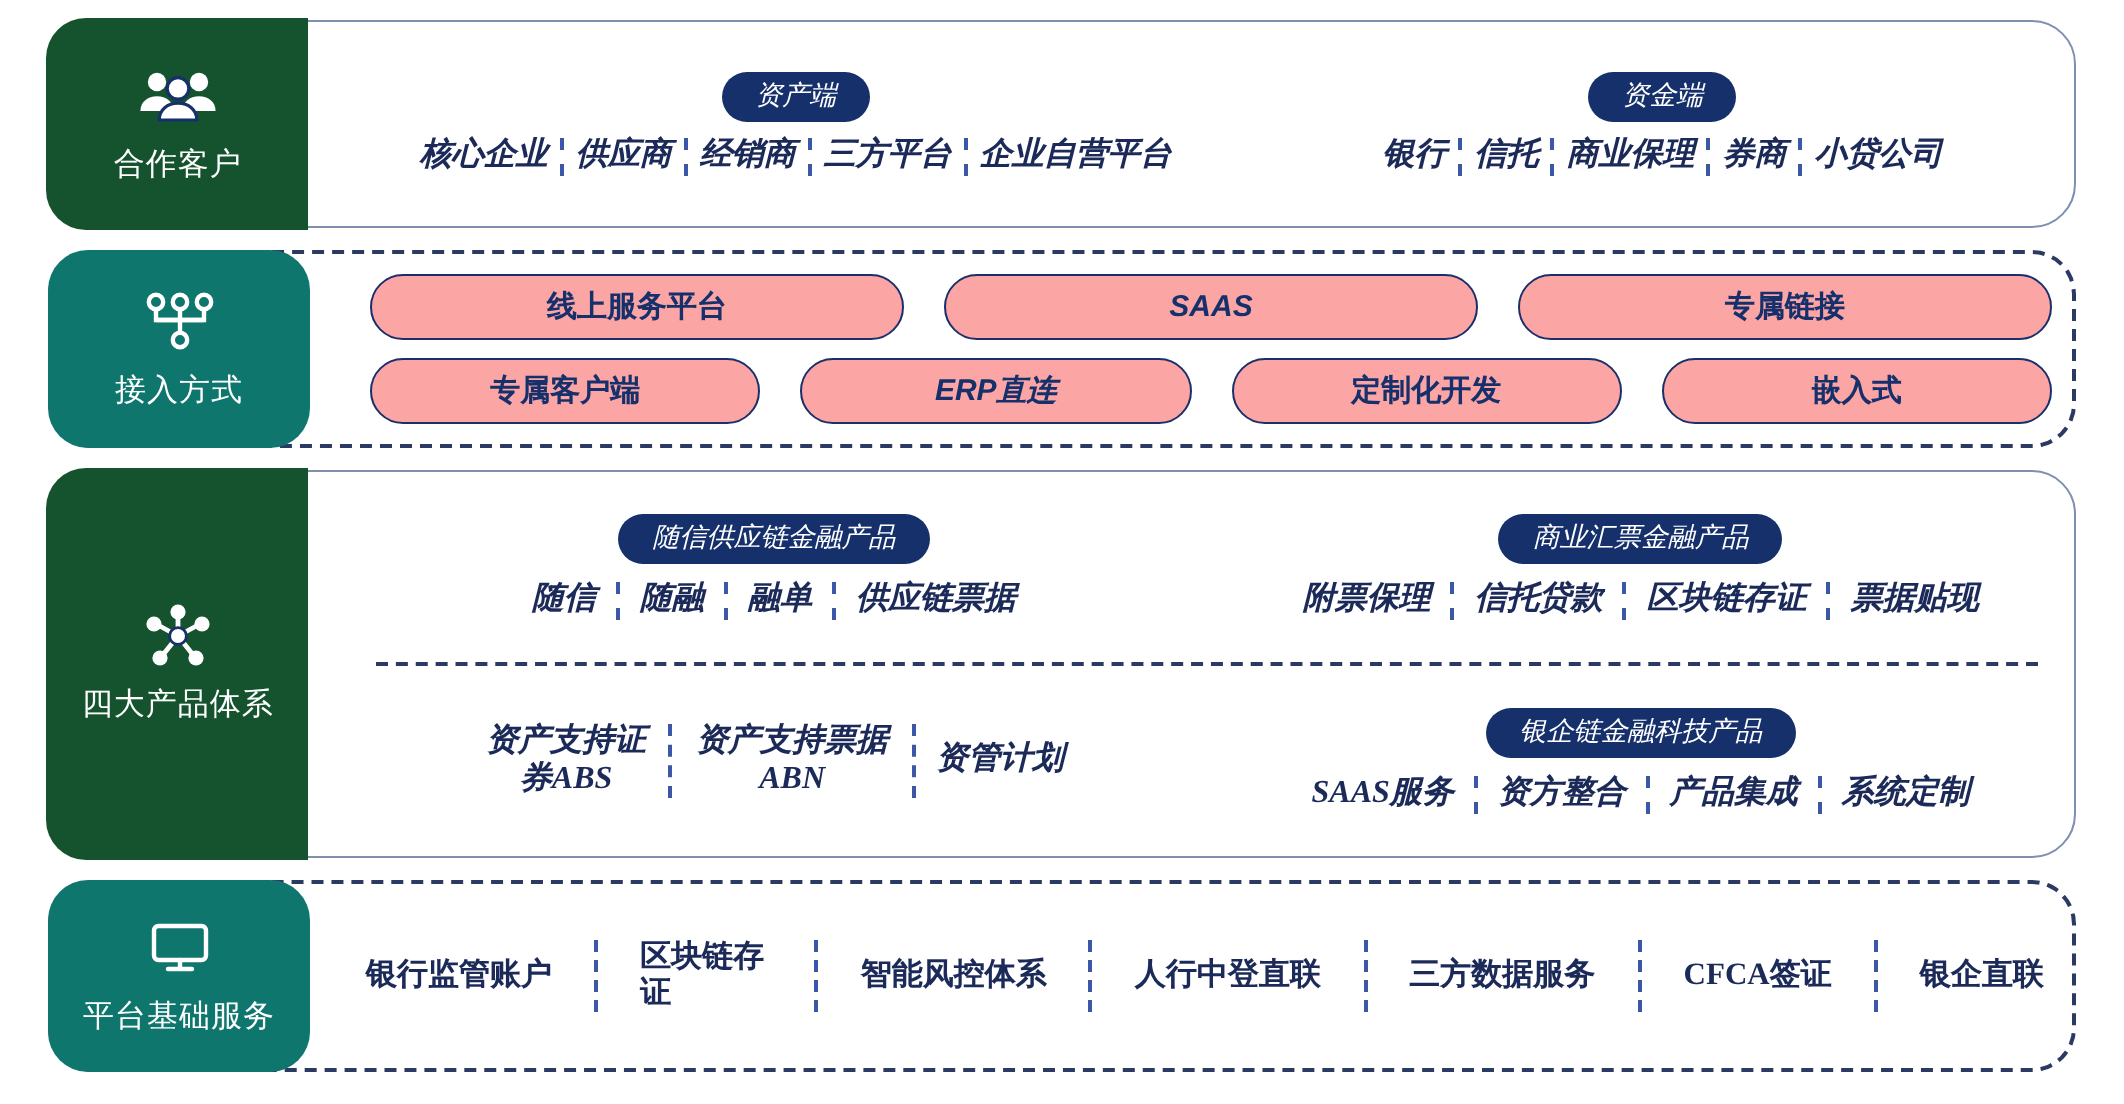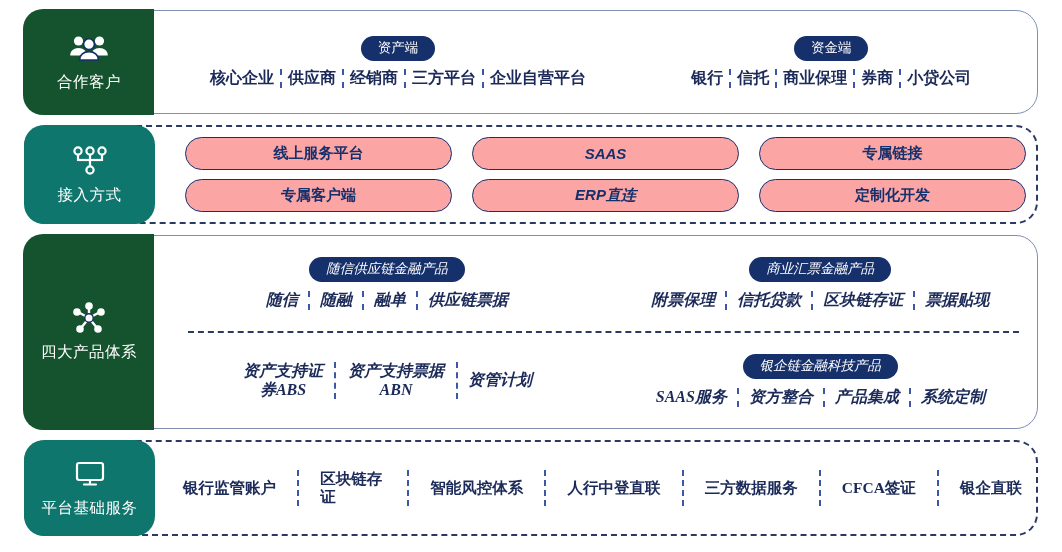--- a/index.html
+++ b/index.html
@@ -123,20 +123,21 @@
   }
   .cluster {
     flex: 1 1 0;
     display: flex;
     flex-direction: column;
     align-items: center;
     justify-content: center;
     gap: 8px;
     padding: 0 6px;
     box-sizing: border-box;
+    font-style: italic;
   }
   .row1 .cluster-a { flex: 0 0 455px; }
   .row1 .cluster-b { flex: 1 1 auto; }
   .row1 .item { font-size: 16px; }
   .row1 .sep { margin: 0 6px; min-height: 18px; }
 
   
   .row2 { height: 99px; }
   .row2 .panel {
     flex-direction: column;
@@ -285,20 +286,21 @@
       <div class="pill-row">
         <div class="pill">线上服务平台</div>
         <div class="pill latin">SAAS</div>
         <div class="pill">专属链接</div>
       </div>
 
       <div class="pill-row">
         <div class="pill">专属客户端</div>
         <div class="pill latin">ERP直连</div>
         <div class="pill">定制化开发</div>
+        <div class="pill">嵌入式</div>
       </div>
 
     </div>
   </div>
 
   <div class="section solid-edge row3">
     <div class="side-label">
       <span class="icon-wrap">
         <svg width="38" height="36" viewBox="0 0 38 36" fill="#ffffff" stroke="#ffffff" stroke-width="2.4">
           <path d="M19 18L19 7M19 18L8 12M19 18L30 12M19 18L11 28M19 18L27 28" stroke-linecap="round"></path>

